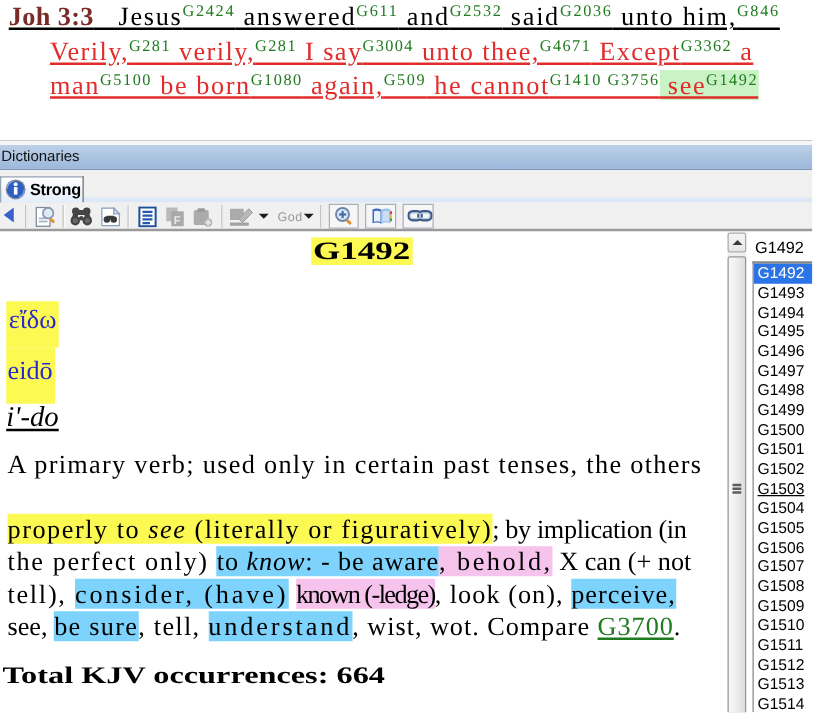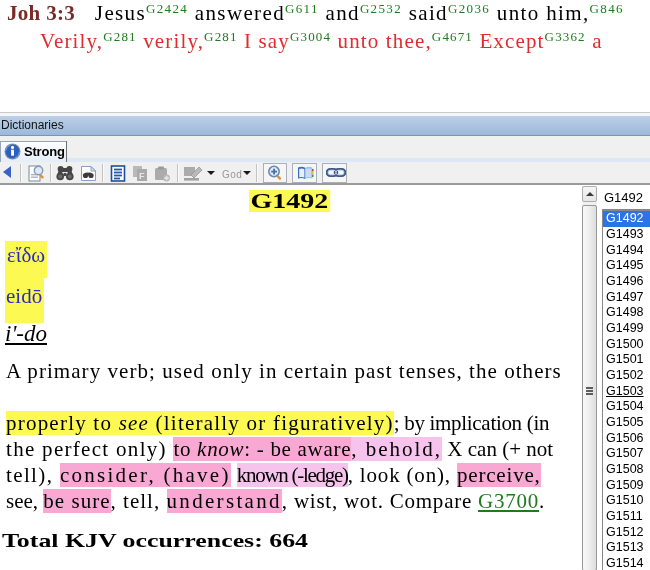--- a/index.html
+++ b/index.html
@@ -1,33 +1,34 @@
 <!DOCTYPE html>
 <html><head><meta charset="utf-8">
 <style>
 html,body{margin:0;padding:0;}
 #root{position:relative;width:650px;height:570px;overflow:hidden;background:#fff;font-family:"Liberation Serif",serif;}
-.vl{position:absolute;white-space:nowrap;font-size:21px;line-height:27px;color:#000;}
+.vl{position:absolute;white-space:nowrap;font-size:21px;line-height:27px;color:#000;text-decoration:underline;}
 .vl sup{font-size:13px;vertical-align:baseline;position:relative;top:-7px;line-height:0;}
 .red{color:#e22b2b;}
 .grn{color:#1e7b1e;}
 .ref{color:#7a2b28;font-weight:bold;}
 .hlg{background:#c9f3c4;}
 .hly{background:#fcf952;}
 .dl{position:absolute;white-space:nowrap;font-size:21px;line-height:26px;color:#000;}
-.cyn{background:#f9a8d4;text-align:center;}
+.cyn{background:#7dd3fc;text-align:center;}
 .pnk{background:#f6c3ec;}
 .lnk{color:#1e7b1e;text-decoration:underline;}
 .sans{font-family:"Liberation Sans",sans-serif;}
 </style></head>
 <body>
 <div id="root">
 
 <div class="vl" id="v1" style="left:7px;top:0.4px;letter-spacing:1.36px;"><span class="ref" style="letter-spacing:0.3px;">Joh 3:3</span>&nbsp;&nbsp;&nbsp;Jesus<sup class="grn">G2424</sup> answered<sup class="grn">G611</sup> and<sup class="grn">G2532</sup> said<sup class="grn">G2036</sup> unto him,<sup class="grn">G846</sup></div>
 <div class="vl red" id="v2" style="left:40px;top:28px;letter-spacing:1.15px;">Verily,<sup class="grn">G281</sup> verily,<sup class="grn">G281</sup> I say<sup class="grn">G3004</sup> unto thee,<sup class="grn">G4671</sup> Except<sup class="grn">G3362</sup> a</div>
+<div class="vl red" id="v3" style="left:40px;top:55.1px;letter-spacing:1.26px;">man<sup class="grn">G5100</sup> be born<sup class="grn">G1080</sup> again,<sup class="grn">G509</sup> he cannot<sup class="grn">G1410 G3756</sup><span class="hlg">&nbsp;see<sup class="grn">G1492</sup></span></div>
 
 <div style="position:absolute;left:0;top:111.5px;width:650px;height:1.5px;background:#c9c9c9;"></div>
 <div style="position:absolute;left:0;top:113px;width:650px;height:2.5px;background:#f4f6f9;"></div>
 <div style="position:absolute;left:0;top:115.5px;width:650px;height:19px;background:linear-gradient(#bdd0e7,#9cb8da);border-bottom:1.5px solid #7b95b6;"></div>
 <div class="sans" style="position:absolute;left:1px;top:118px;font-size:12px;color:#111;">Dictionaries</div>
 
 <div style="position:absolute;left:0;top:136px;width:650px;height:26px;background:#f0f0f0;"></div>
 <div style="position:absolute;left:0;top:158px;width:650px;height:4px;background:#dce8f6;"></div>
 <div id="tab" style="position:absolute;left:0;top:140.5px;width:66px;height:21.5px;background:linear-gradient(#fdfeff,#e2edf9);border-top:1px solid #98a5b5;border-left:1px solid #98a5b5;"></div>
 <div style="position:absolute;left:66px;top:140.5px;width:1.2px;height:21.5px;background:#6e6e6e;"></div>

